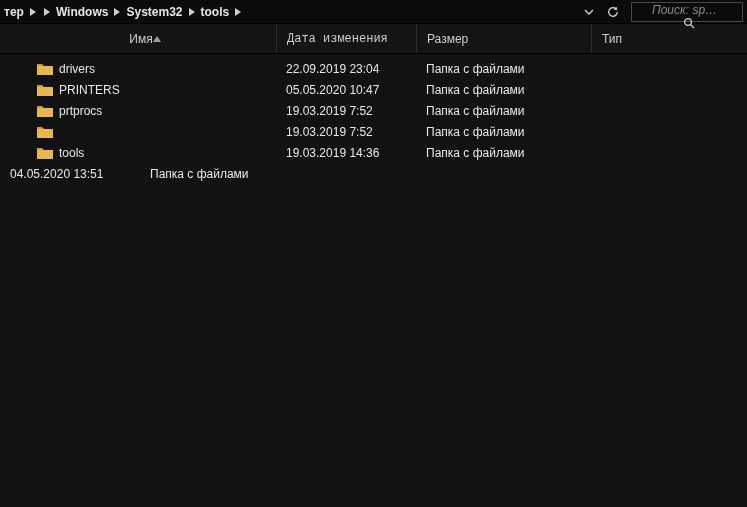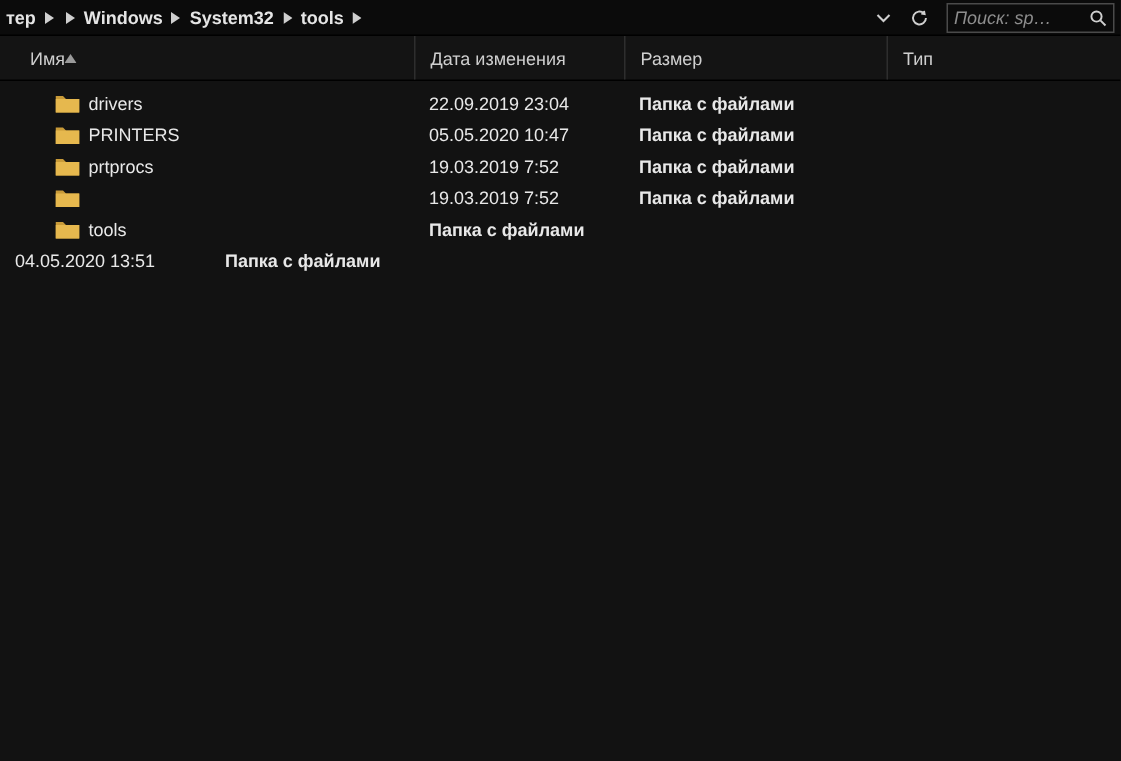--- a/index.html
+++ b/index.html
@@ -49,20 +49,21 @@
   .addr-btns .ico { width: 16px; height: 16px; display:flex; align-items:center; justify-content:center; cursor:pointer; }
   .searchbox {
     width: 112px;
     height: 20px;
     margin: 0 4px 0 6px;
     background: #0b0b0b;
     border: 1px solid #4a4a4a;
     display: flex;
     align-items: center;
     padding: 0 4px;
+    flex-direction: column;
   }
   .searchbox input {
     flex: 1;
     background: transparent;
     border: 0;
     color: #bbb;
     font-size: 12px;
     width: 70px;
     outline: none;
   }
@@ -79,38 +80,38 @@
   }
   .col-h {
     height: 100%;
     display: flex;
     align-items: center;
     padding: 0 6px 0 10px;
     border-left: 1px solid #2e2e2e;
     cursor: pointer;
   }
   .col-h:first-child { border-left: none; padding-left: 20px; }
-  .col-name { width: 276px; justify-content: flex-start; }
-  .col-date { width: 140px; }
+  .col-name { width: 276px; justify-content: center; }
+  .col-date { width: 140px; font-family: Liberation Mono, monospace; }
   .col-type { width: 125px; }
   .col-size { width: 175px; }
   .sort-ind { display:flex; }
   .sort-ind svg { width: 8px; height: 6px; }
 
   .filelist { padding-top: 4px; }
   .row {
     height: 21px;
     display: flex;
     align-items: center;
     cursor: pointer;
   }
   .cell { padding: 0 6px 0 10px; overflow: hidden; white-space: nowrap; text-overflow: ellipsis; }
   .c-name { width: 276px; display:flex; align-items:center; padding-left: 37px; }
   .c-date { width: 140px; }
-  .c-type { width: 125px; font-weight: bold; }
+  .c-type { width: 125px; }
   .c-size { width: 175px; text-align: right; }
   .folder-icon { width: 16px; height: 14px; margin-right: 6px; display:flex; }
   .fname { flex: 1; }
 </style>
 </head>
 <body>
 
 <div class="addressbar">
   <div class="breadcrumb">
     <span class="crumb">тер</span>
@@ -246,20 +247,21 @@
     <div class="row">
       <div class="cell c-name">
         <span class="folder-icon">
           <svg width="16" height="14" viewBox="0 0 16 14">
             <path d="M0 2 L5 2 L7 4 L16 4 L16 13 L0 13 Z" fill="#c89a38"></path>
             <path d="M0 4 L16 4 L16 13 L0 13 Z" fill="#e6b84e"></path>
           </svg>
         </span>
         <span class="fname">tools</span>
       </div>
+      <div class="cell c-date">19.03.2019 14:36</div>
       <div class="cell c-type">Папка с файлами</div>
       <div class="cell c-size"></div>
     </div>
     <div class="row">
       <div class="cell c-date">04.05.2020 13:51</div>
       <div class="cell c-type">Папка с файлами</div>
       <div class="cell c-size"></div>
     </div>
   </div>
 

